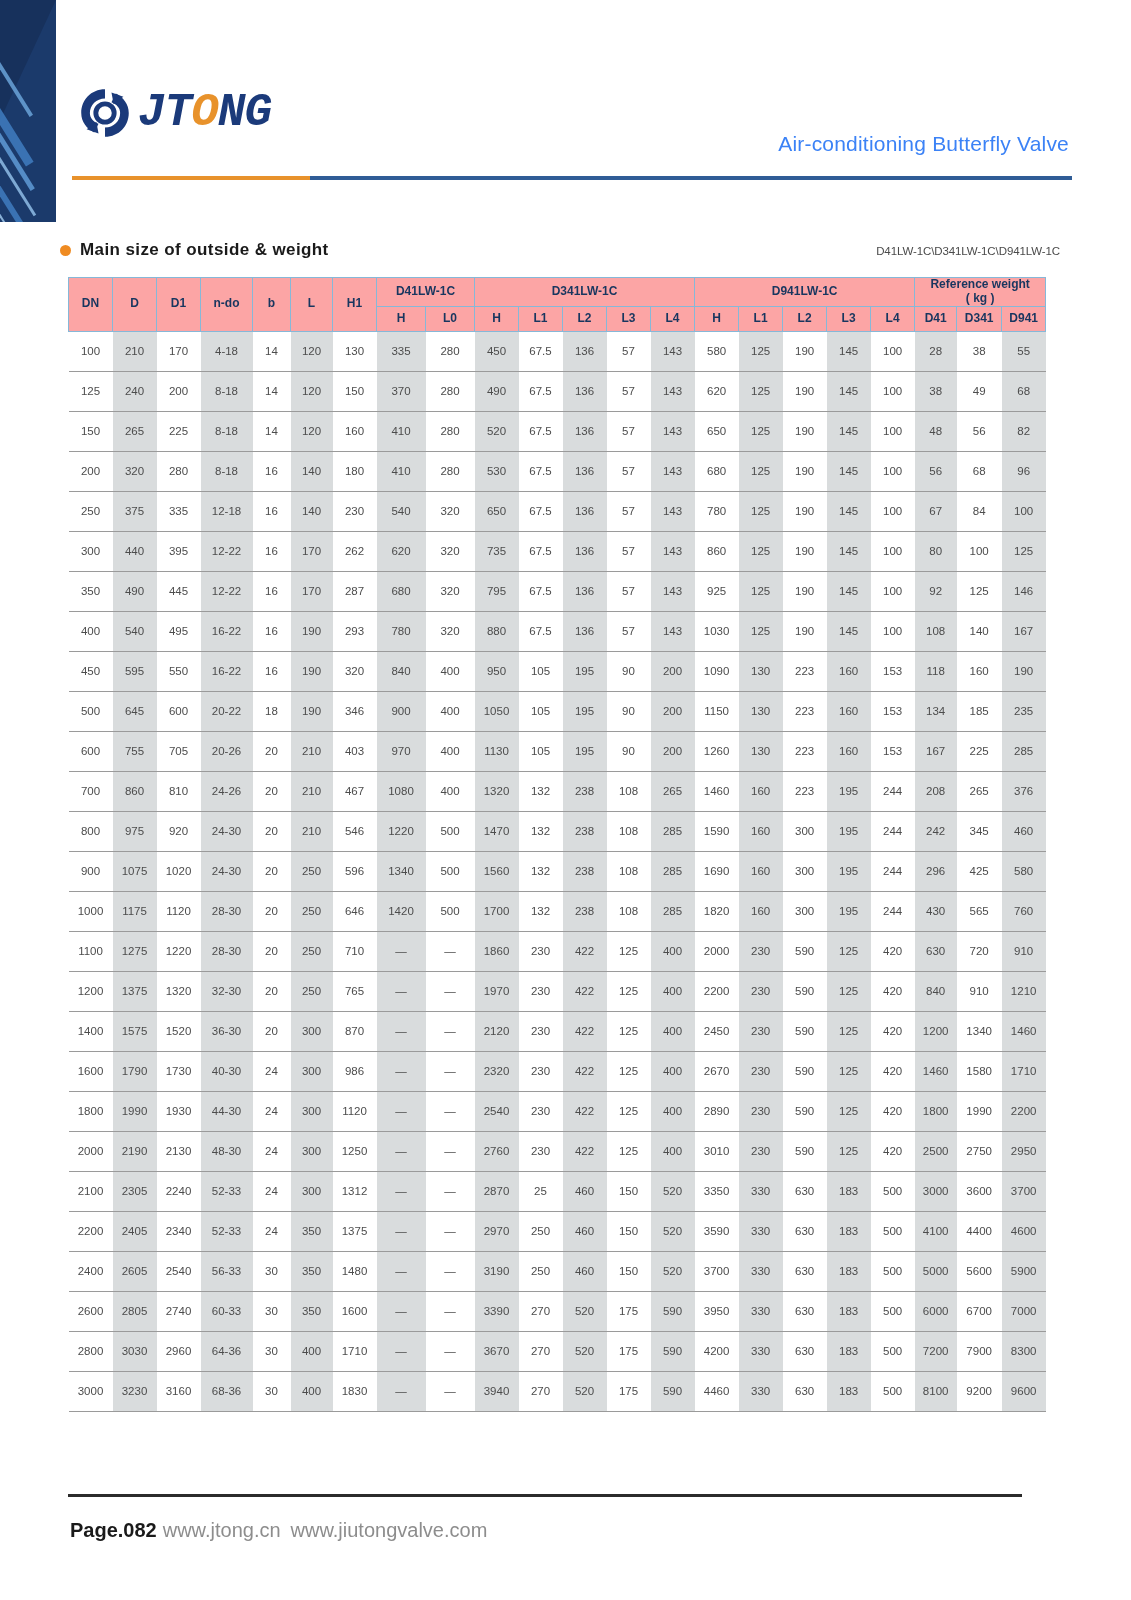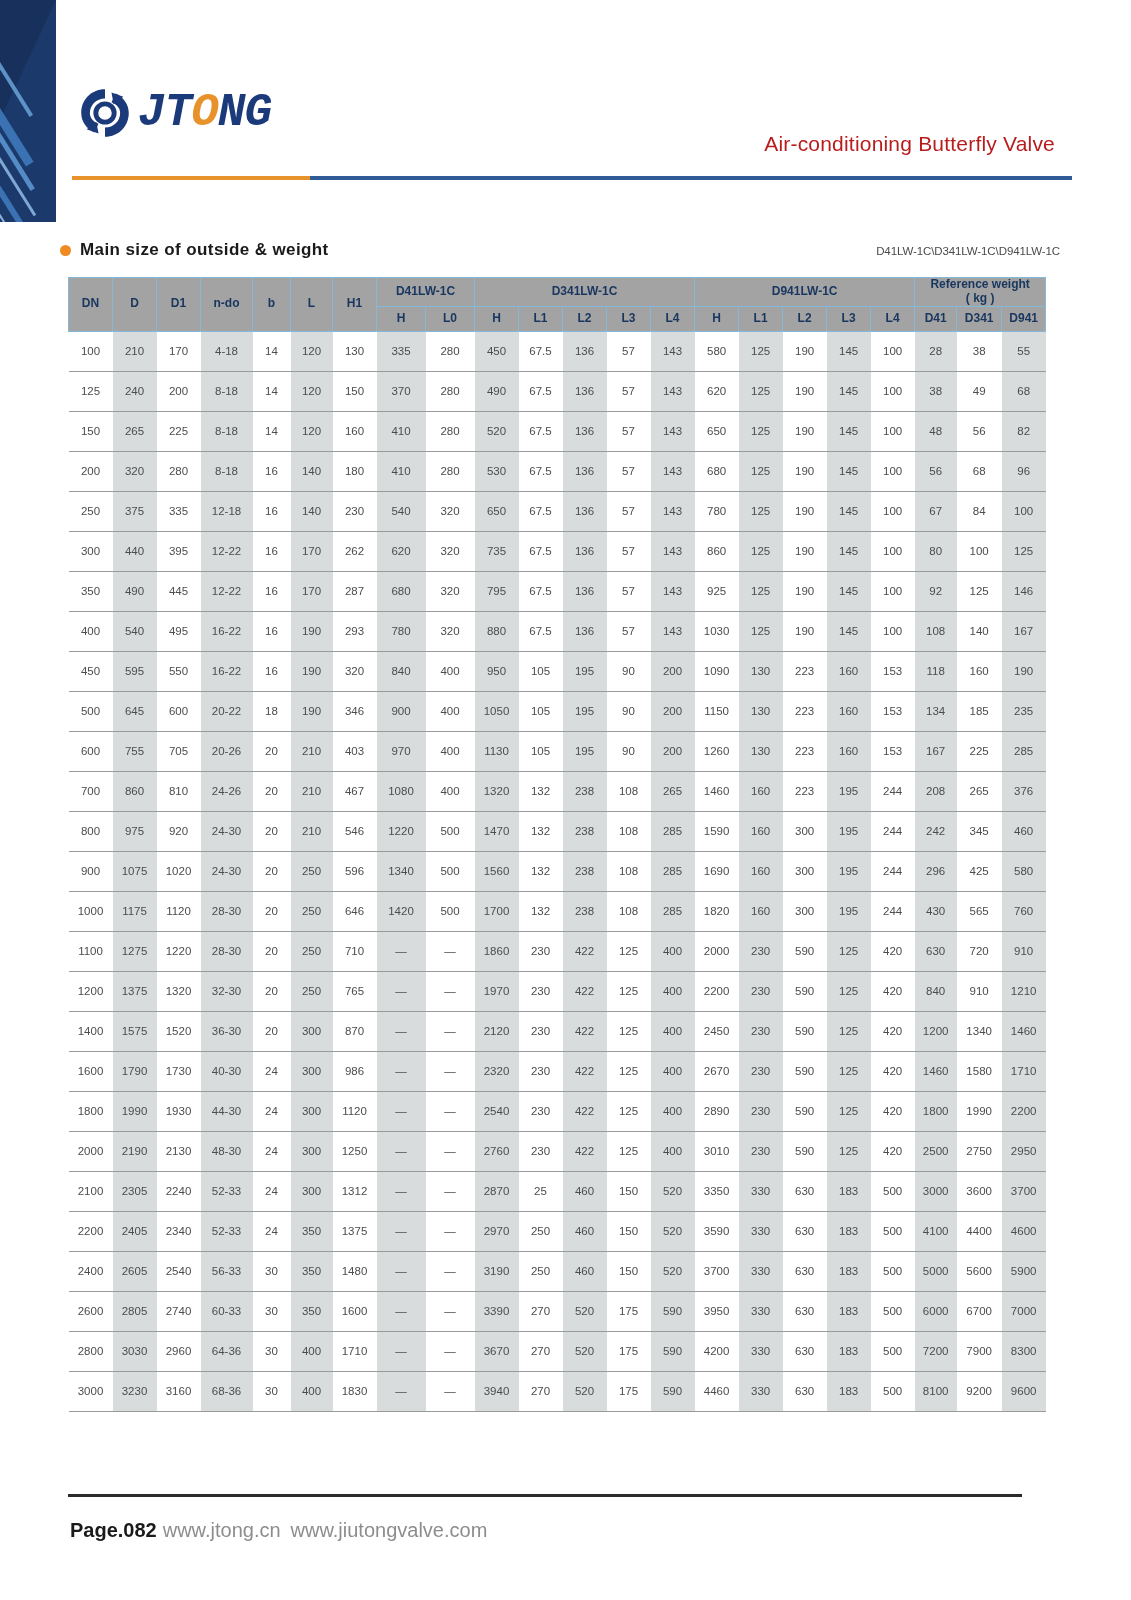--- a/index.html
+++ b/index.html
@@ -62,23 +62,23 @@
     letter-spacing: -1px;
     color: #1b3a7a;
     font-family: Liberation Mono, monospace;
     font-style: italic;
     line-height: 1;
   }
   .logo-text .o-letter { color: #e8922b; }
 
   .header-title {
     position: absolute;
-    right: 76px; top: 132px;
+    right: 62px; top: 132px;
     font-size: 21px;
-    color: #b91c1c;
+    color: #3b82f6;
     letter-spacing: .2px;
   }
   .rule-orange {
     position: absolute;
     left: 72px; top: 176px;
     width: 238px; height: 4px;
     background: #e8922b;
   }
   .rule-blue {
     position: absolute;
@@ -131,21 +131,21 @@
   }
   table.spec th, table.spec td {
     text-align: center;
     vertical-align: middle;
     font-size: 11.5px;
     color: #4c4c4c;
     padding: 0;
   }
   
   table.spec thead th {
-    background: #a3a3a3;
+    background: #fca5a5;
     color: #18365f;
     font-weight: bold;
     font-size: 12px;
     border: 1px solid #86b8d8;
     height: 24px;
     line-height: 1.15;
   }
   thead th.tall { height: 74px; margin-top: 12px; }
   thead th.grp  { height: 28px; }
   thead th.sub  { height: 46px; }

